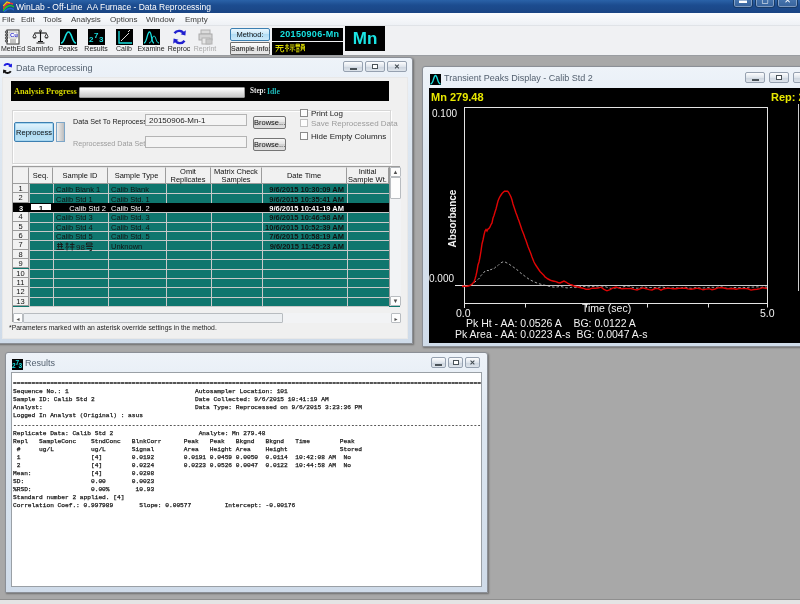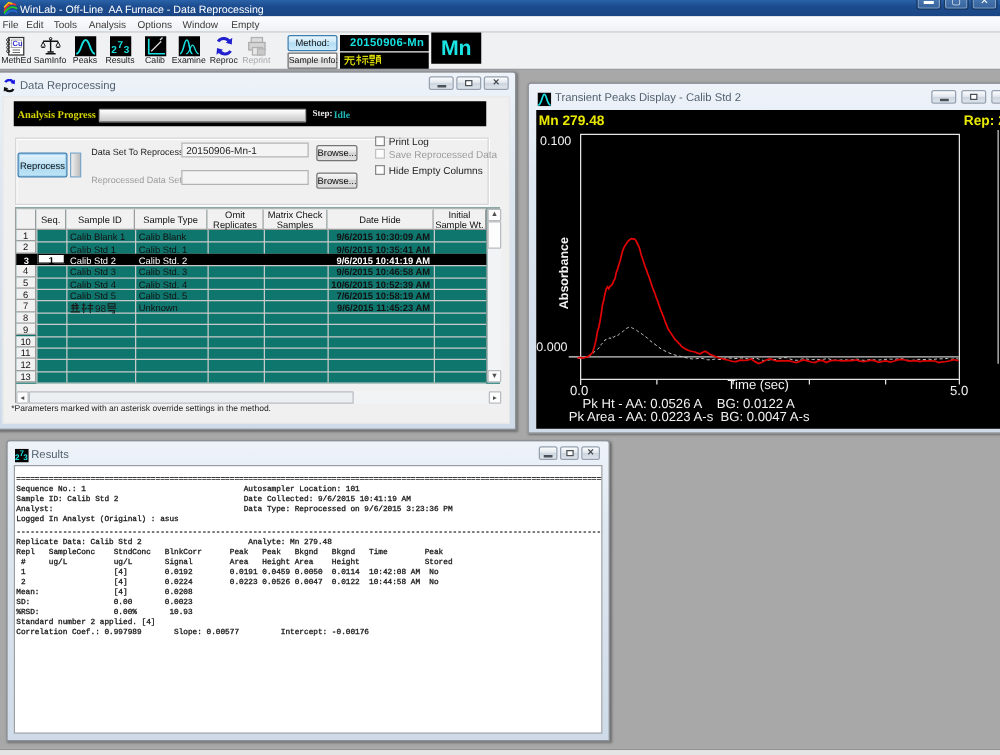--- a/index.html
+++ b/index.html
@@ -247,21 +247,21 @@
 <div class="hcell" style="left:95px;top:0;width:58px;height:17px">
             <div class="in">Sample Type</div>
           </div>
 <div class="hcell" style="left:153px;top:0;width:45px;height:17px">
             <div class="in">Omit<br>Replicates</div>
           </div>
 <div class="hcell" style="left:198px;top:0;width:51px;height:17px">
             <div class="in">Matrix Check<br>Samples</div>
           </div>
 <div class="hcell" style="left:249px;top:0;width:85px;height:17px">
-            <div class="in">Date Hide</div>
+            <div class="in">Date Time</div>
           </div>
 <div class="hcell" style="left:334px;top:0;width:42px;height:17px">
             <div class="in">Initial<br>Sample Wt.</div>
           </div>
 <div class="rnum" style="left:0;top:17.0px;width:16px;height:9.4px;line-height:9px">1</div>
 <div class="rnum" style="left:0;top:26.4px;width:16px;height:9.4px;line-height:9px">2</div>
 <div class="rnum" style="left:0;top:35.8px;width:16px;height:9.4px;line-height:9px">3</div>
 <div class="rnum" style="left:0;top:45.2px;width:16px;height:9.4px;line-height:9px">4</div>
 <div class="rnum" style="left:0;top:54.5px;width:16px;height:9.4px;line-height:9px">5</div>
 <div class="rnum" style="left:0;top:63.9px;width:16px;height:9.4px;line-height:9px">6</div>
@@ -295,21 +295,21 @@
 <div class="tb-line" style="left:376px;top:0px;width:1px;height:139px;background:#9c9c9c"></div>
 <div class="cell" style="left:43px;top:18.2px;width:50px;">Calib Blank 1</div>
 <div class="cell" style="left:98px;top:18.2px;width:54px;">Calib Blank</div>
 <div class="cell dt" style="left:250px;top:18.2px;width:81px;">9/6/2015 10:30:09 AM</div>
 <div class="cell" style="left:43px;top:27.6px;width:50px;">Calib Std 1</div>
 <div class="cell" style="left:98px;top:27.6px;width:54px;">Calib Std. 1</div>
 <div class="cell dt" style="left:250px;top:27.6px;width:81px;">9/6/2015 10:35:41 AM</div>
 <div class="selrow" style="left:0;top:35.8px;width:376px;height:9.4px"></div>
 <div class="selcell" style="left:0;top:37.0px;width:16px;text-align:center;font-weight:bold">3</div>
 <div class="seqcur" style="left:17px;top:35.8px;width:22px;height:8.4px;line-height:9px">1</div>
-<div class="selcell" style="left:43px;top:37.0px;width:50px;">Calib Std 2</div>
+<div class="selcell" style="left:43px;top:37.0px;width:50px;text-align:right;">Calib Std 2</div>
 <div class="selcell" style="left:98px;top:37.0px;width:54px;">Calib Std. 2</div>
 <div class="selcell dt" style="left:250px;top:37.0px;width:81px;">9/6/2015 10:41:19 AM</div>
 <div class="cell" style="left:43px;top:46.4px;width:50px;">Calib Std 3</div>
 <div class="cell" style="left:98px;top:46.4px;width:54px;">Calib Std. 3</div>
 <div class="cell dt" style="left:250px;top:46.4px;width:81px;">9/6/2015 10:46:58 AM</div>
 <div class="cell" style="left:43px;top:55.7px;width:50px;">Calib Std 4</div>
 <div class="cell" style="left:98px;top:55.7px;width:54px;">Calib Std. 4</div>
 <div class="cell dt" style="left:250px;top:55.7px;width:81px;">10/6/2015 10:52:39 AM</div>
 <div class="cell" style="left:43px;top:65.1px;width:50px;">Calib Std 5</div>
 <div class="cell" style="left:98px;top:65.1px;width:54px;">Calib Std. 5</div>

